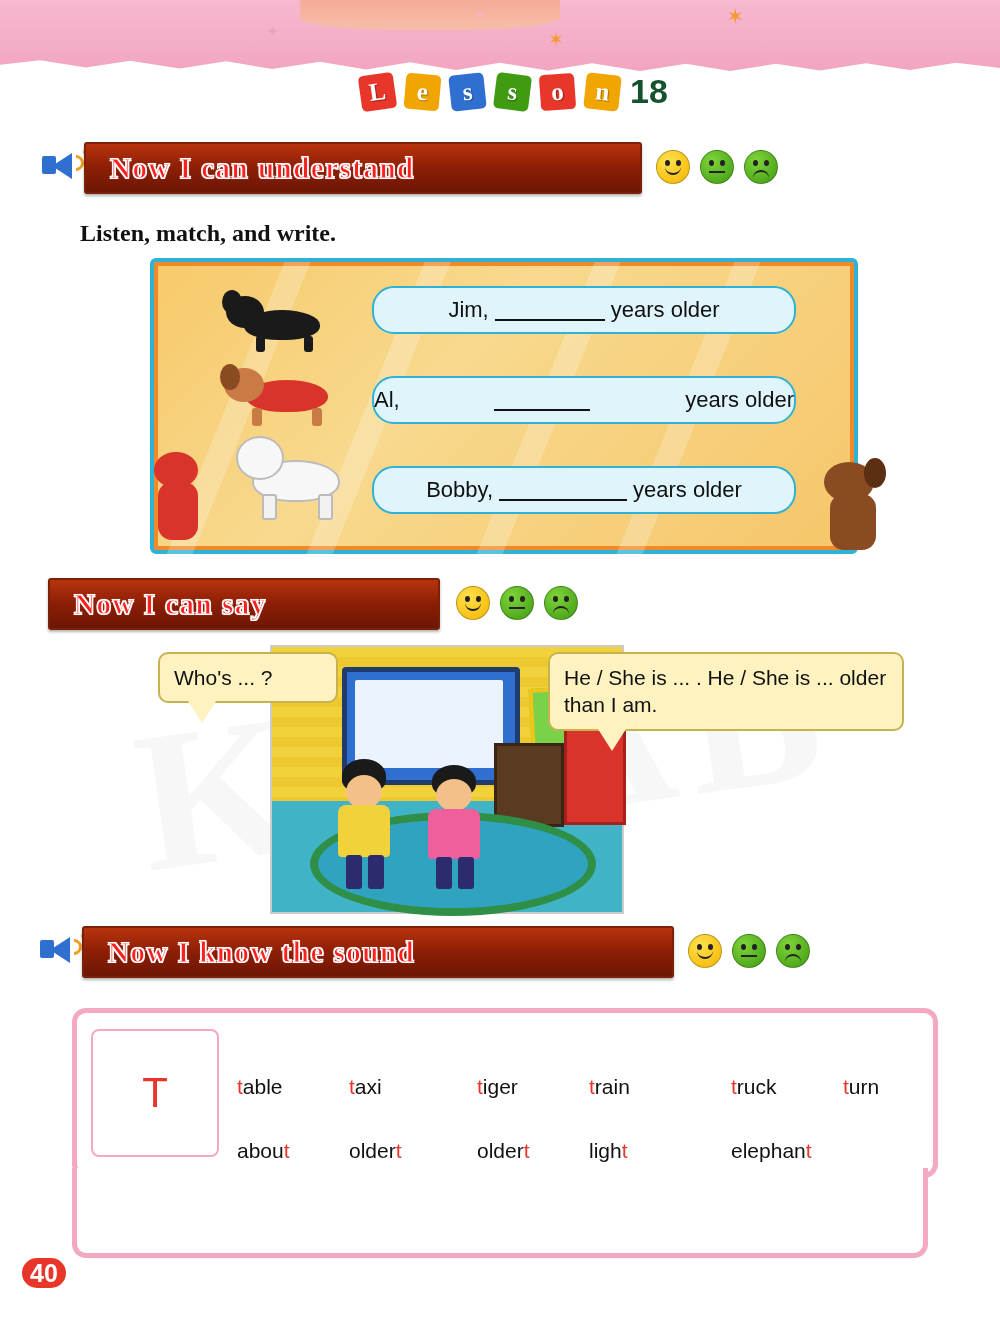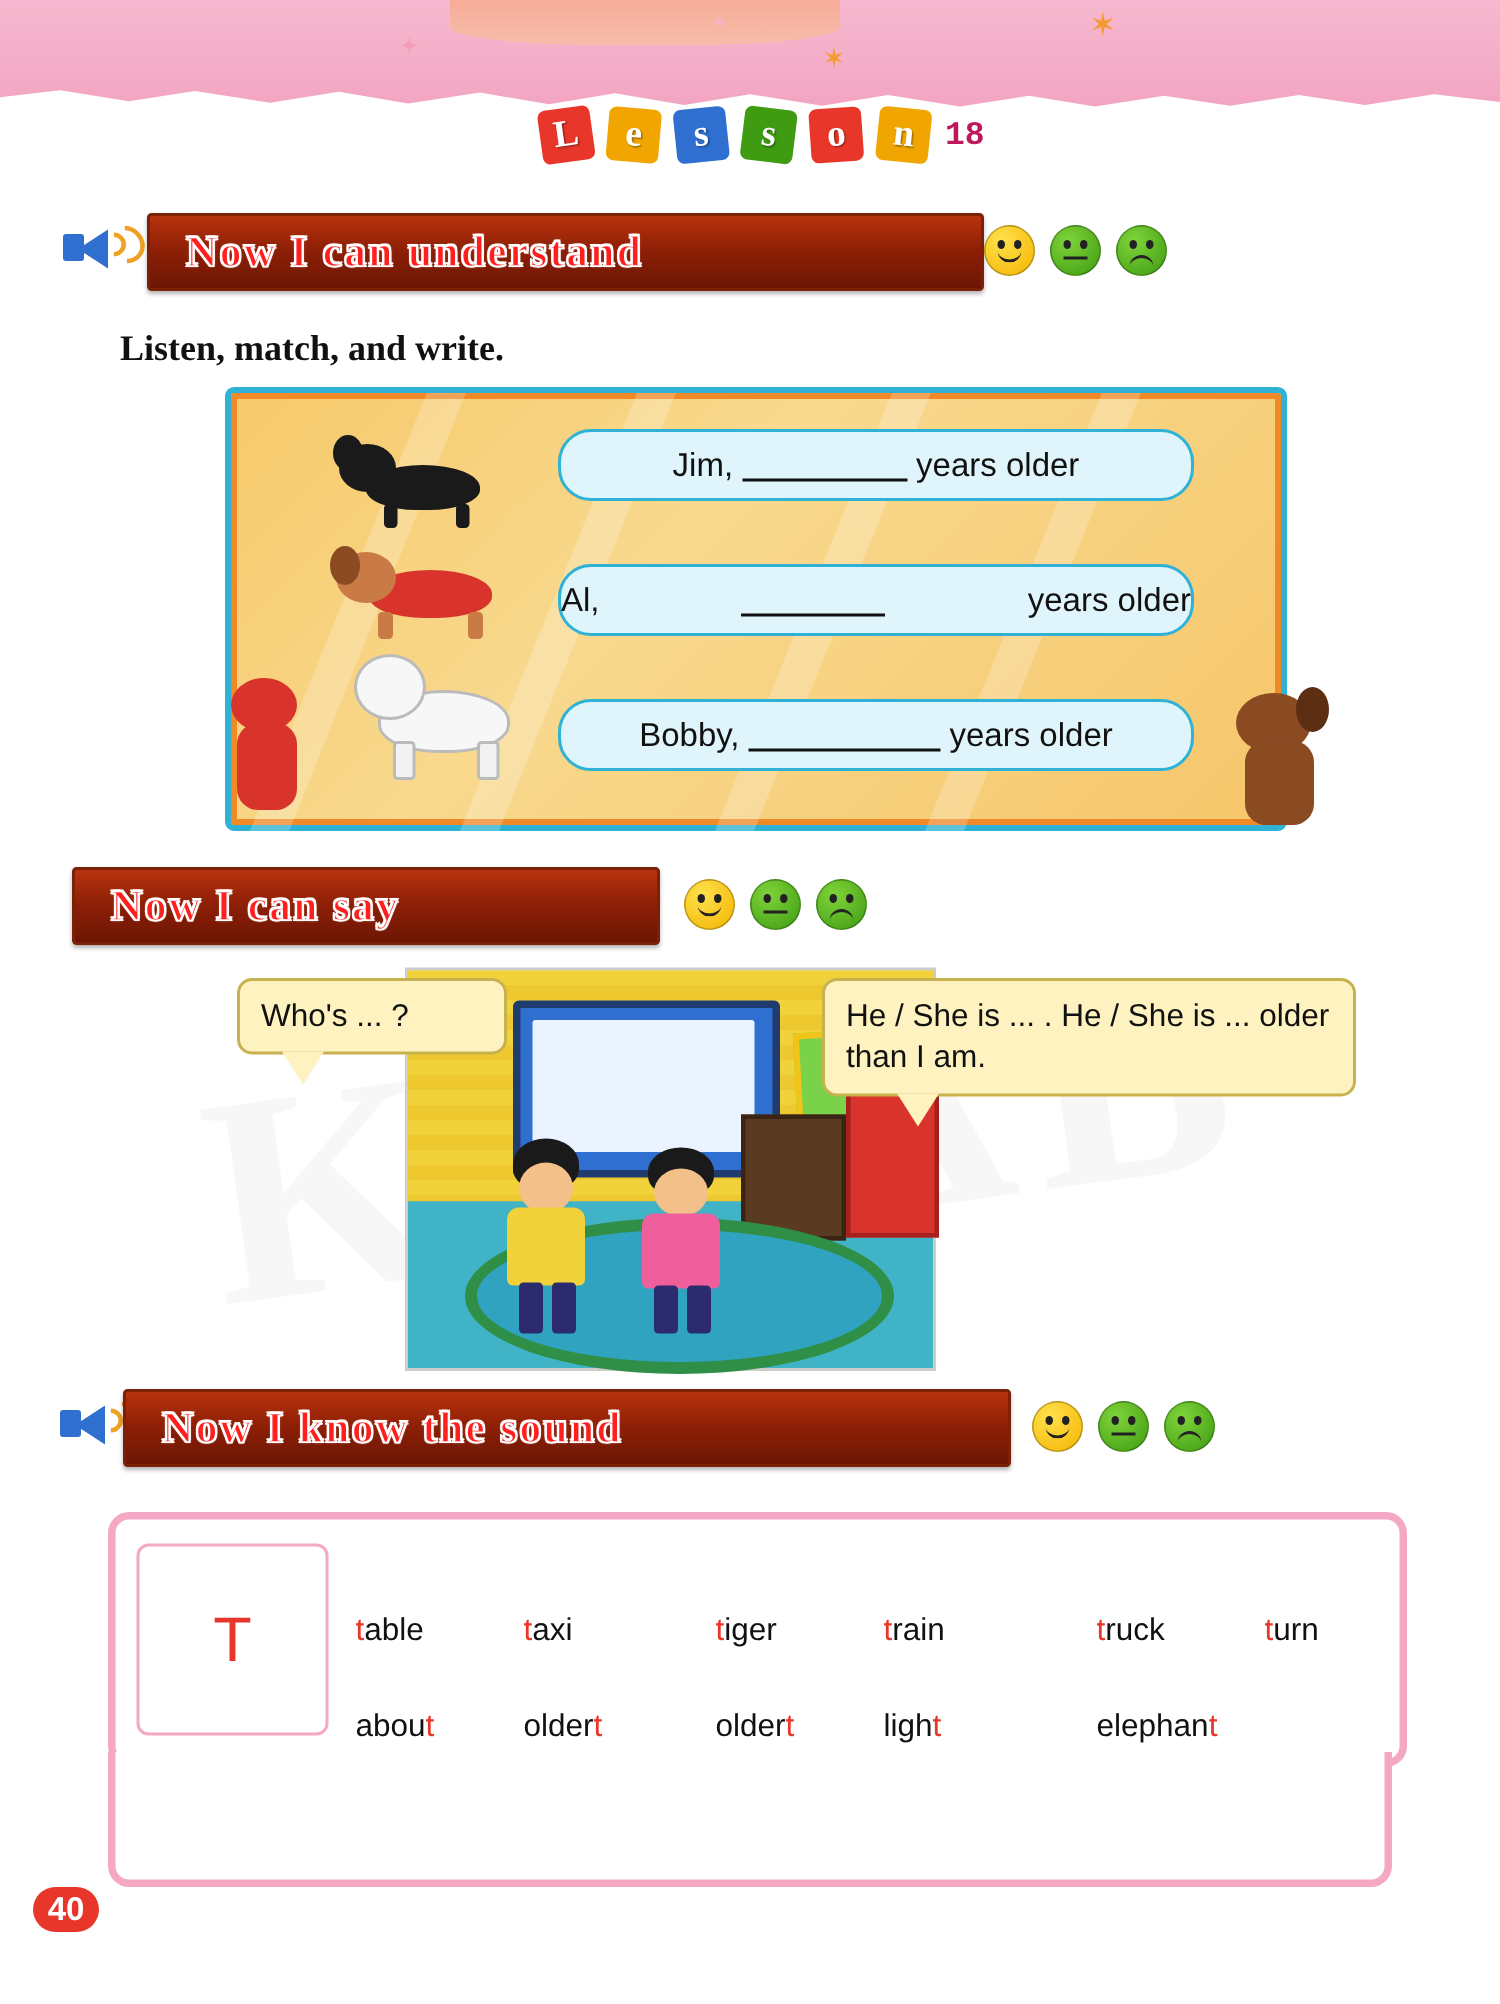--- a/index.html
+++ b/index.html
@@ -38,21 +38,21 @@
   }
 
   
   .lesson-title{position:absolute;left:360px;top:72px;display:flex;align-items:center;gap:12px;}
   .letter{
     display:inline-block;width:35px;height:36px;line-height:36px;text-align:center;
     color:#fff;font-weight:bold;font-size:25px;font-family:"Liberation Serif",serif;
     border-radius:5px;margin-right:-2px;
     text-shadow:1px 1px 1px rgba(0,0,0,.35);
   }
-  .lesson-num{font-size:22px;font-weight:bold;color:#be185d;font-family:Liberation Mono, monospace;}
+  .lesson-num{font-size:34px;font-weight:bold;color:#14532d;font-family:Liberation Sans, sans-serif;}
 
   
   .banner{
     position:absolute;height:48px;display:flex;align-items:center;
     background:linear-gradient(180deg,#b8330e 0%,#8d1f06 48%,#6d1604 100%);
     border:2px solid #7a2208;border-radius:3px;
     box-shadow:0 2px 3px rgba(0,0,0,.3);
   }
   .banner .btxt{
     color:#ff1f1f;font-family:"Liberation Serif",serif;font-weight:bold;
@@ -176,21 +176,21 @@
   .wordrow span{display:inline-block;}
   .hl{color:#e8372a;}
   .sentbox{
     position:absolute;left:72px;top:1168px;width:856px;height:90px;
     border:5px solid #f4a8c4;border-top:none;border-radius:0 0 14px 14px;background:#fff;
     padding:10px 24px;box-sizing:border-box;font-size:21px;line-height:1.65;color:#111;
   }
   .pagenum{
     position:absolute;left:22px;top:1258px;width:44px;height:30px;border-radius:15px;
     background:#e8372a;color:#fff;display:flex;align-items:center;justify-content:center;
-    font-size:22px;font-weight:bold;
+    font-size:25px;font-weight:bold;
   }
 </style>
 </head>
 <body>
 
 <div class="top-band">
   <div class="peach"></div>
   <div class="star s1">✦</div>
   <div class="star s4">✦</div>
   <div class="star s2">✶</div>
@@ -209,21 +209,21 @@
   <span class="letter" style="background:#f0a500;transform:rotate(6deg)">n</span>
   <span class="lesson-num">18</span>
 </div>
 
 <div class="speaker" style="left:42px;top:144px;">
   <div class="cone"></div>
     <div class="body"></div>
     <div class="w1"></div>
     <div class="w2"></div>
 </div>
-<div class="banner" style="left:84px;top:142px;width:554px;margin-left:14px;">
+<div class="banner" style="left:84px;top:142px;width:554px;">
   <span class="btxt">Now I can understand</span>
 </div>
 <div class="faces" style="left:656px;top:150px;">
   <div class="face happy">
       <span class="eye l"></span>
       <span class="eye r"></span>
       <span class="mouth"></span>
     </div>
   <div class="face mid">
       <span class="eye l"></span>

